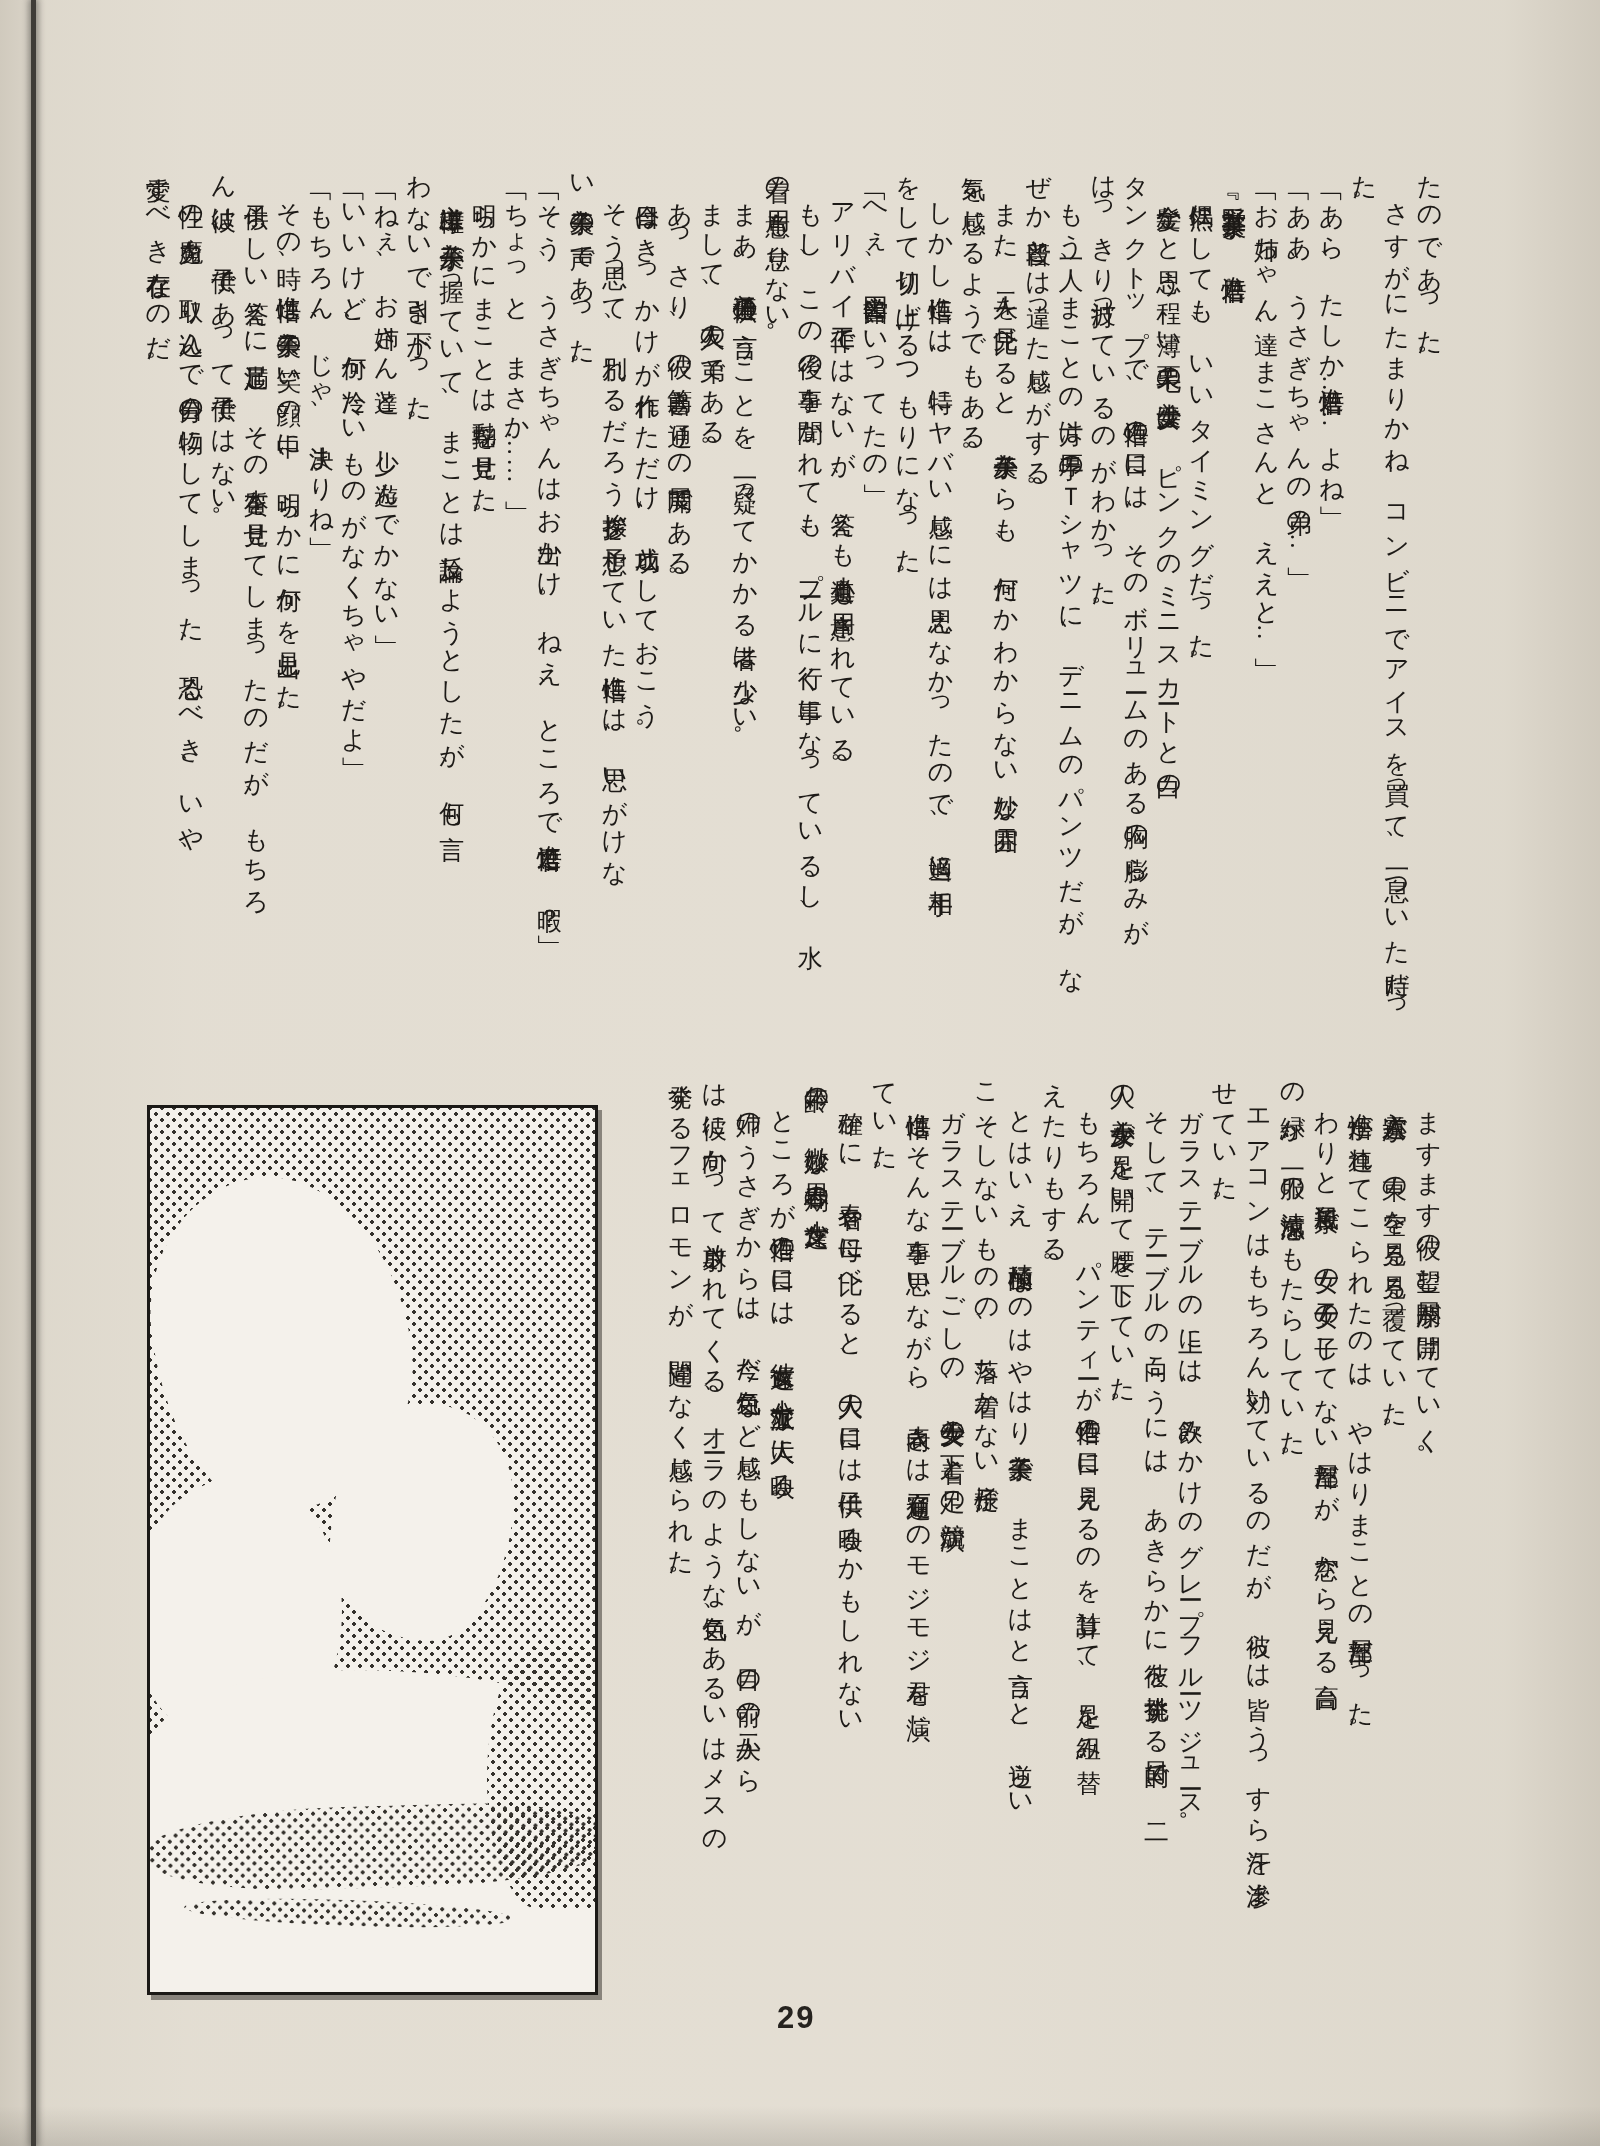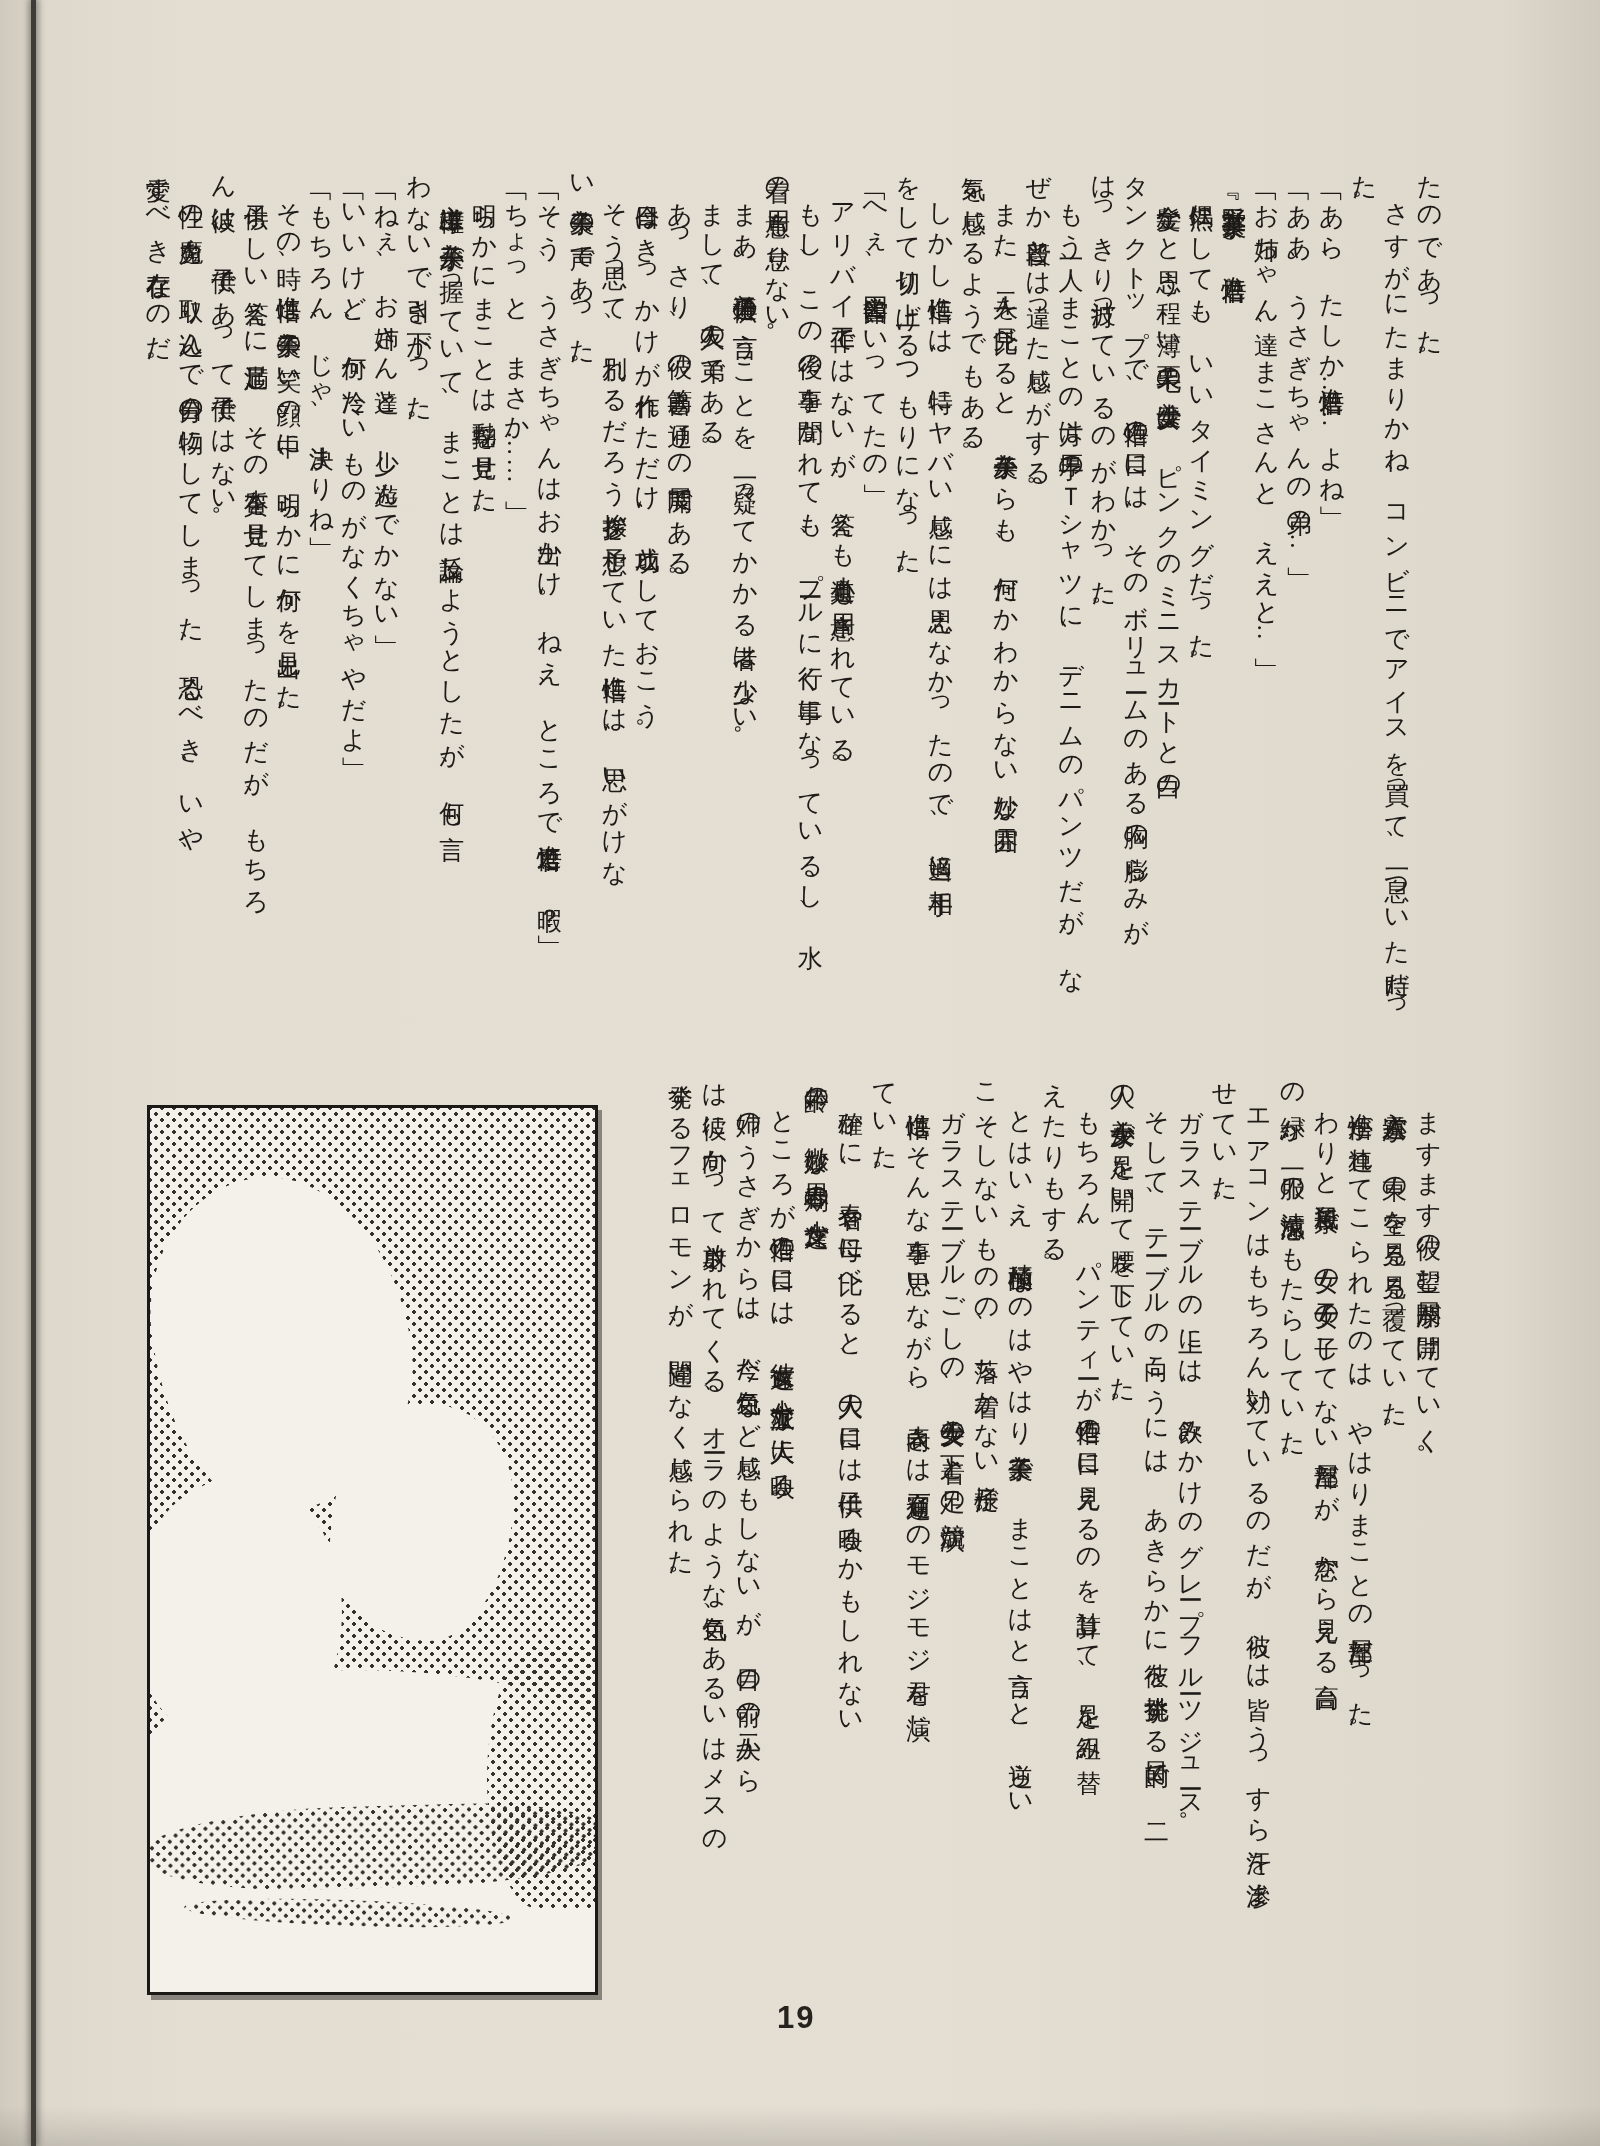--- a/index.html
+++ b/index.html
@@ -166,16 +166,16 @@
   <div class="illustration">
     <div class="blob blob-1"></div>
     <div class="blob blob-2"></div>
     <div class="blob blob-3"></div>
     <div class="blob blob-bottom"></div>
     <div class="dots dots-patch"></div>
     <div class="dots wave-band"></div>
     <div class="dots wave-thin"></div>
   </div>
 
-  <div class="page-number">19</div>
+  <div class="page-number">29</div>
 
   <div class="edge-shade-bottom"></div>
 </div>
 
 </body></html>

